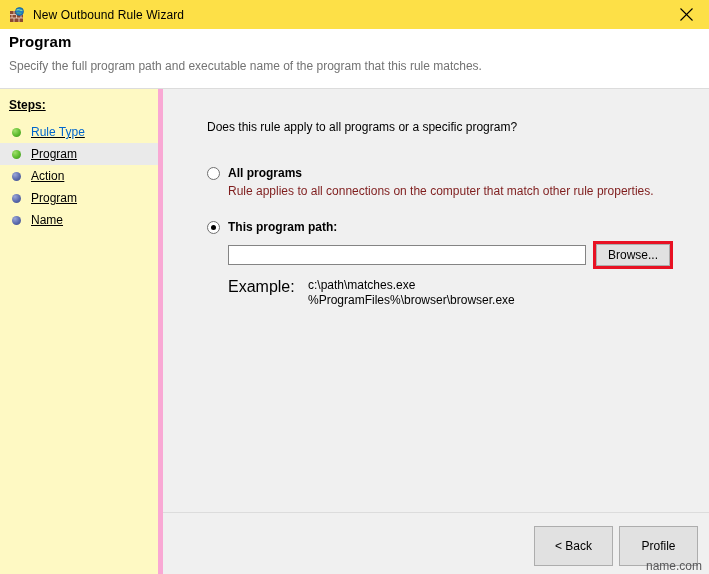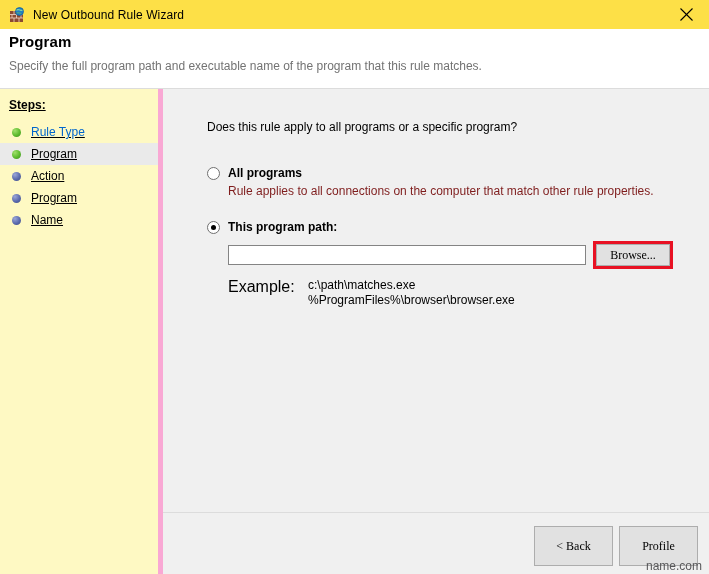--- a/index.html
+++ b/index.html
@@ -204,21 +204,21 @@
     color: #000000;
     outline: none;
   }
   .browse-wrap {
     margin-left: 7px;
     border: 3px solid #e81123;
     padding: 0;
     line-height: 0;
   }
   .btn {
-    font-family: Liberation Serif, serif;
+    font-family: Liberation Sans, sans-serif;
     font-size: 12px;
     color: #000000;
     background: #e1e1e1;
     border: 1px solid #adadad;
     height: 22px;
     min-width: 74px;
     padding: 0 6px;
     box-sizing: border-box;
     line-height: 20px;
   }

